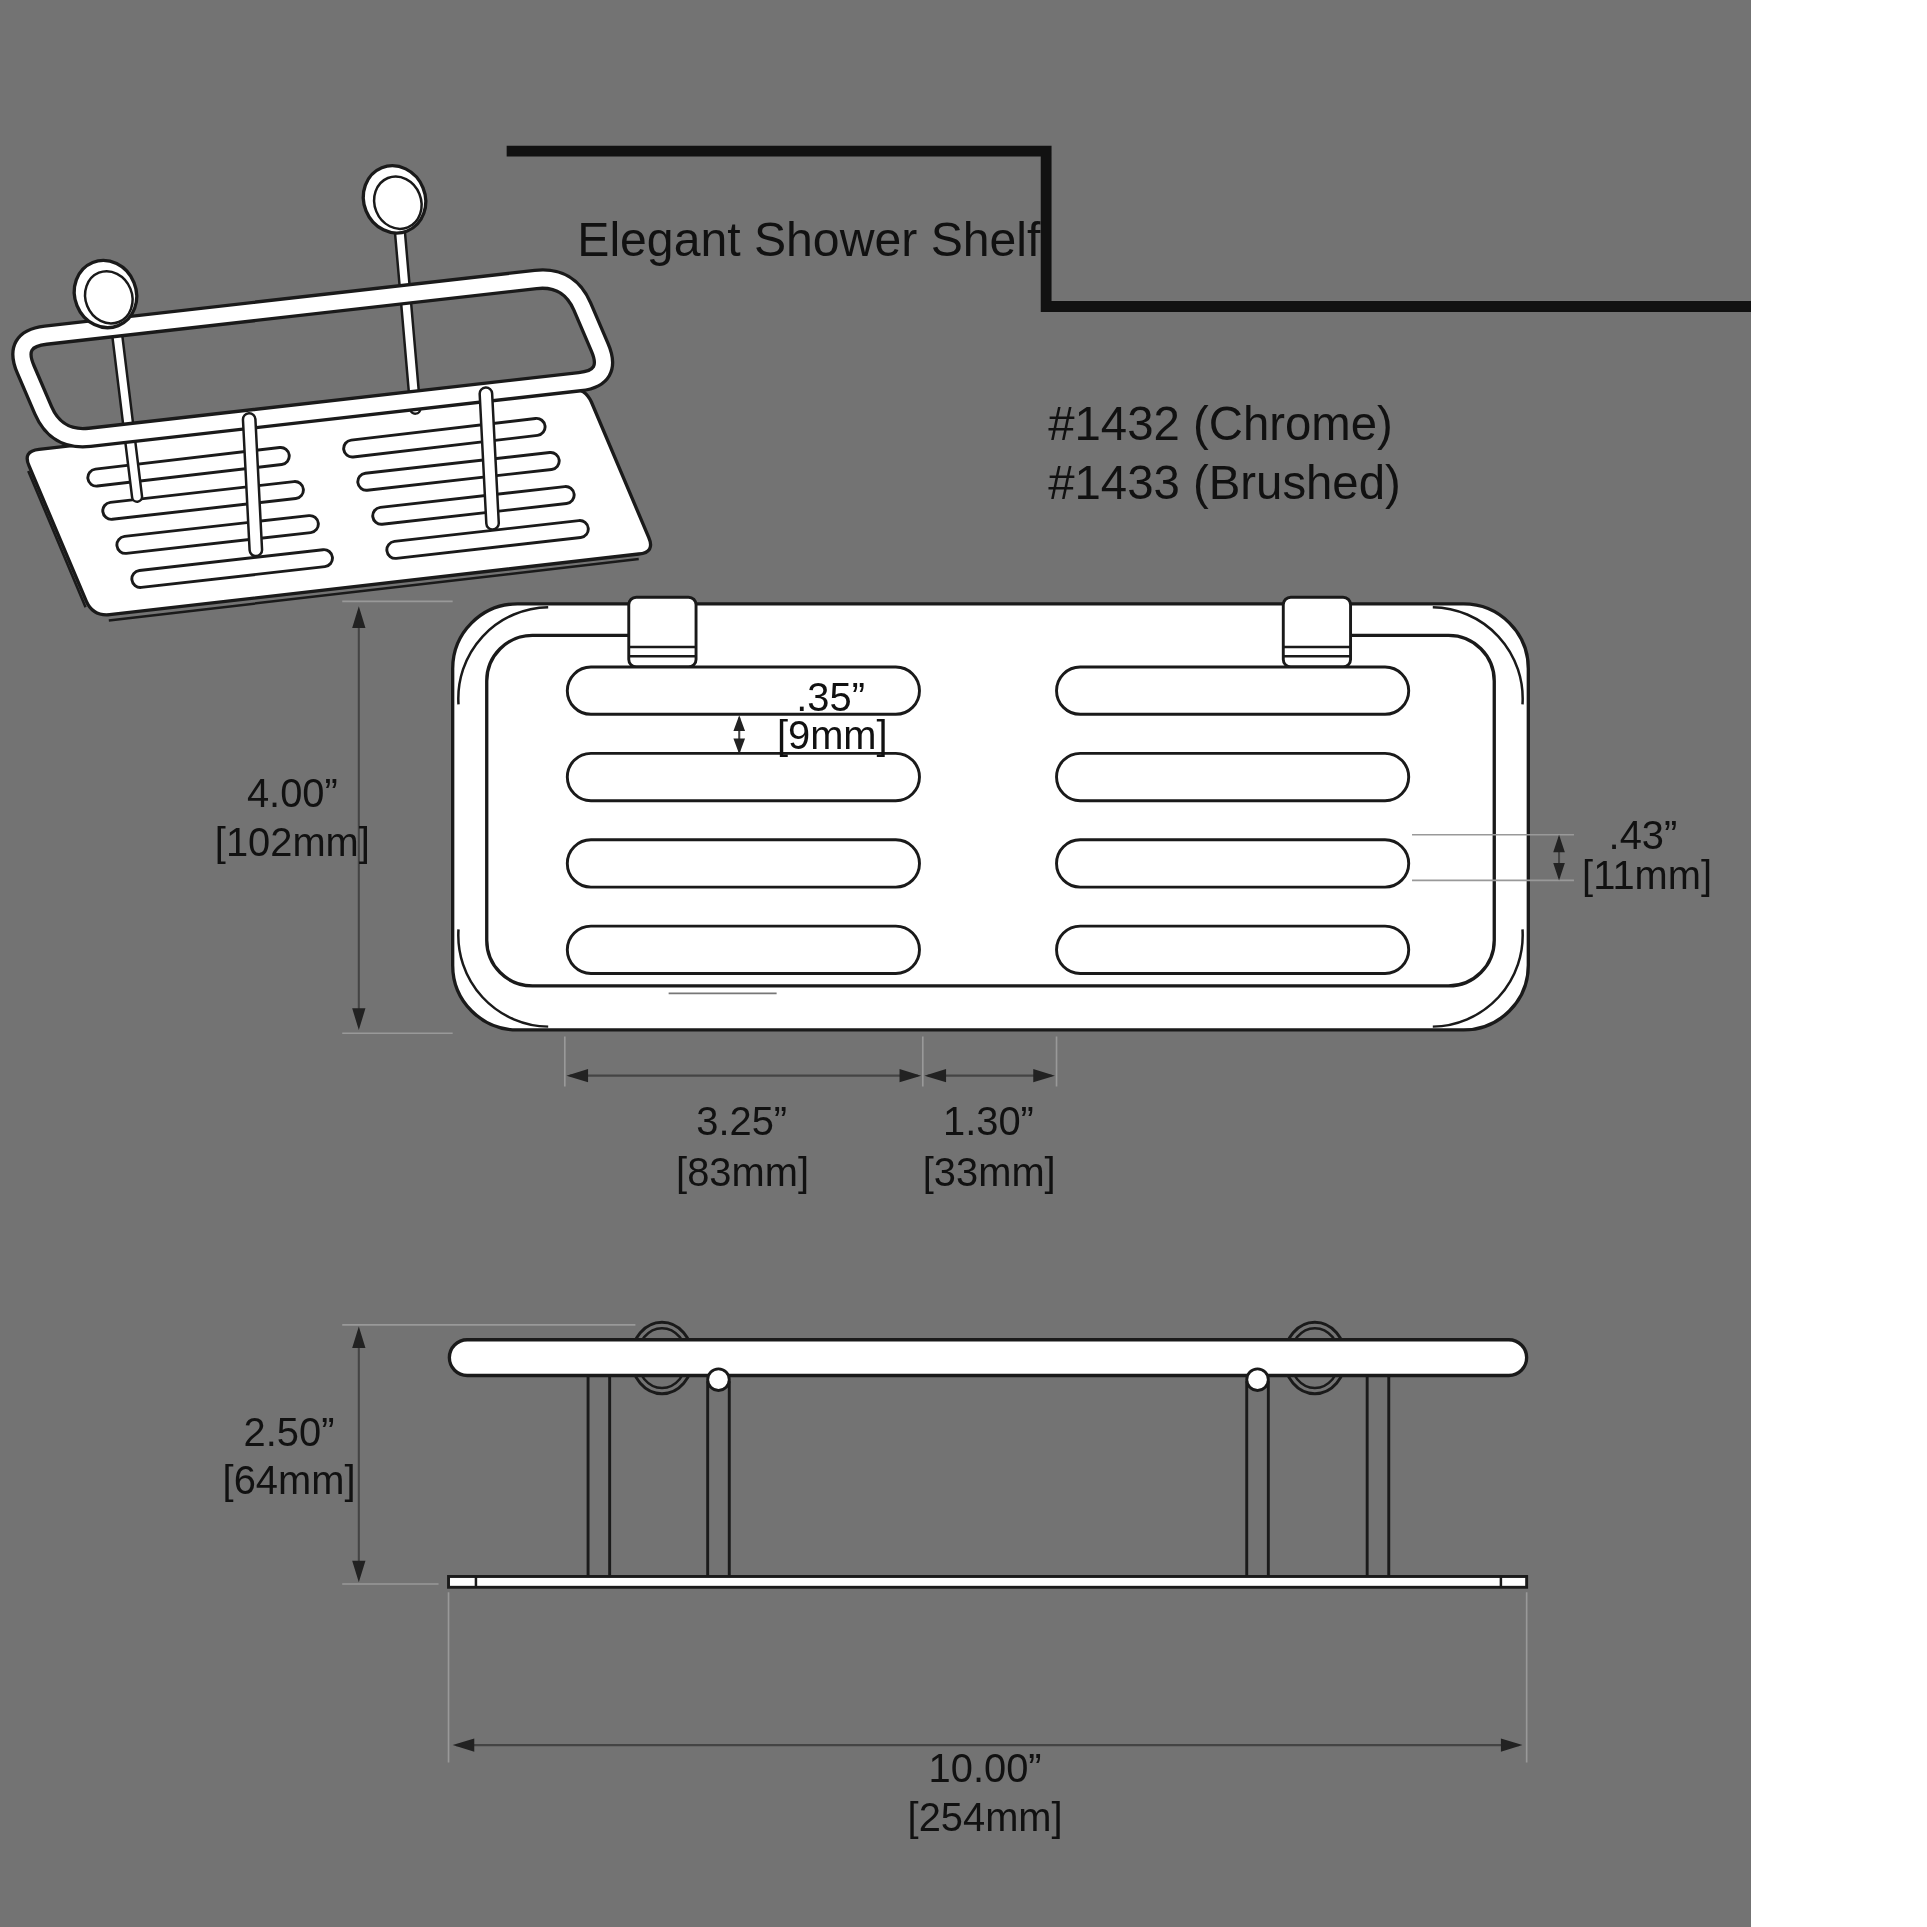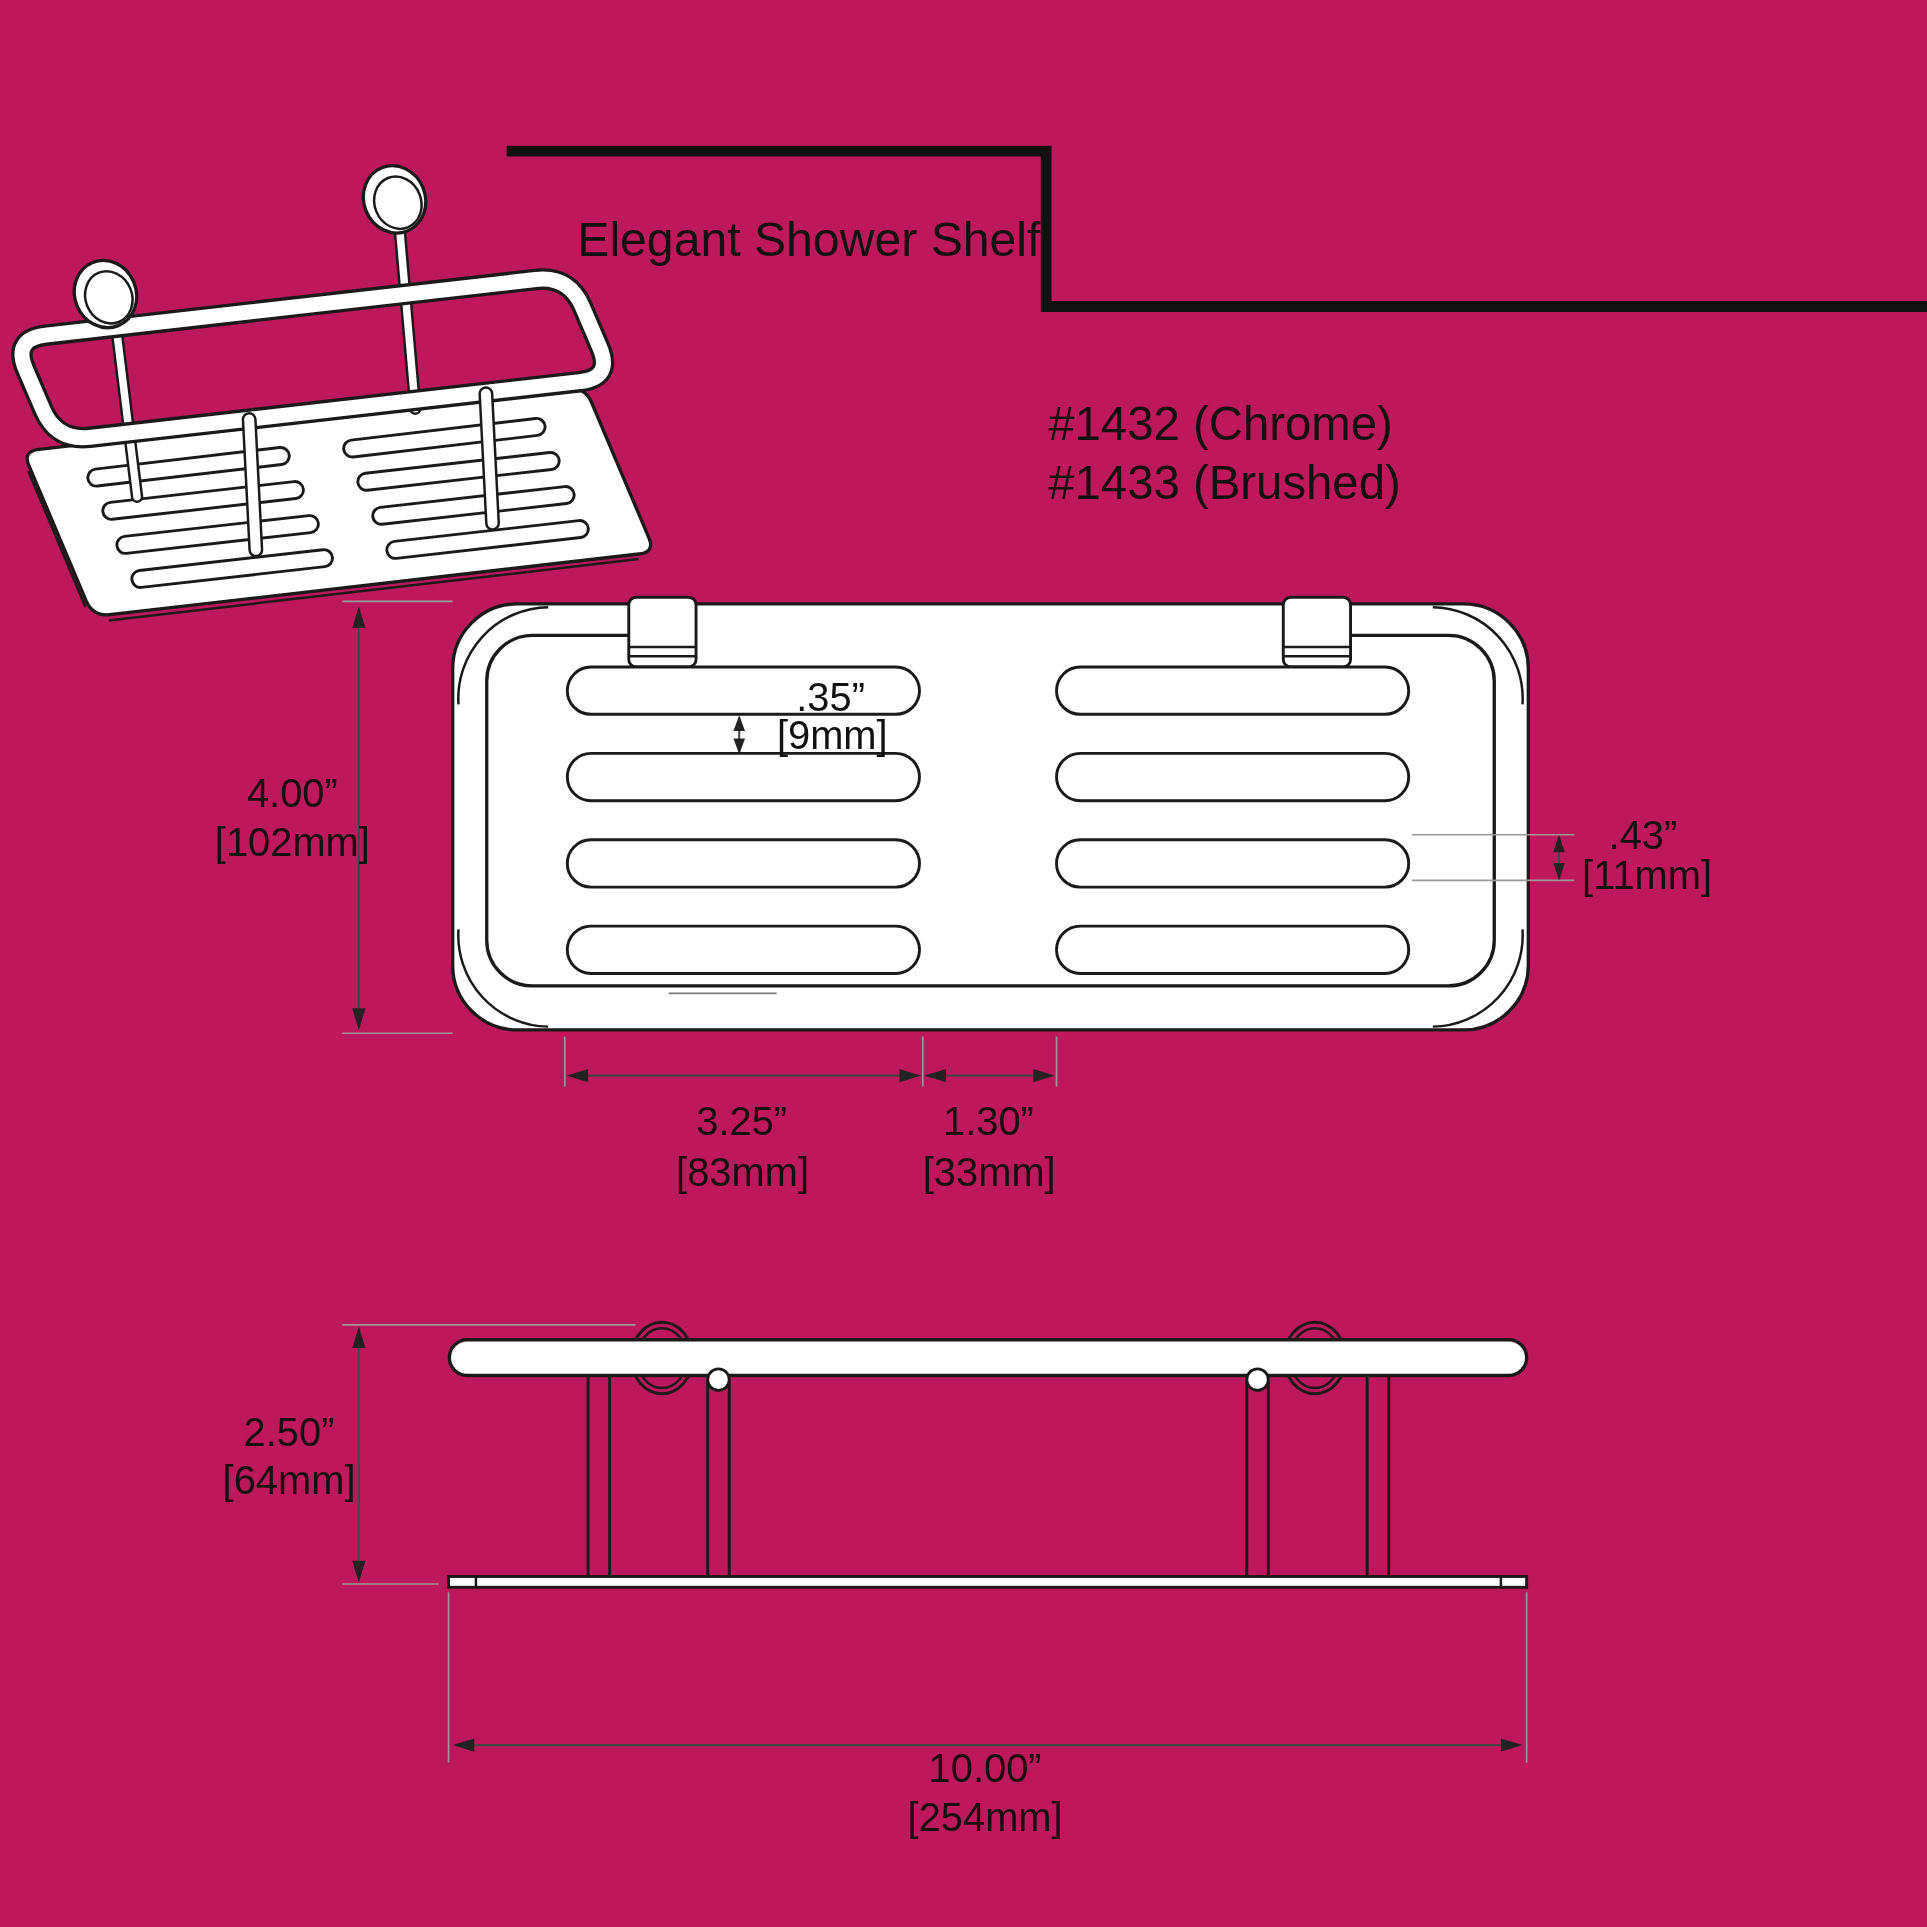--- a/index.html
+++ b/index.html
@@ -1,16 +1,16 @@
 <!DOCTYPE html>
 <html style="font-size:13.3px"><head>
 <meta charset="utf-8">
 <style>
   html,body{margin:0;padding:0;background:#ffffff;}
-  #page{position:relative;width:1927px;height:1927px;background:#be185d;overflow:hidden;}
+  #page{position:relative;width:1751px;height:1927px;background:#737373;overflow:hidden;}
   svg{display:block;}
   text{font-family:"Liberation Sans","DejaVu Sans",sans-serif;fill:#111;}
   .title-text{font-size:58px;}
   .model-text{font-size:57px;}
   .dim-text{font-size:48px;}
   .ink{stroke:#1a1a1a;fill:none;}
   .inkf{stroke:#1a1a1a;fill:#ffffff;}
   .ext{stroke:#999;stroke-width:2;fill:none;}
   .dimln{stroke:#444;stroke-width:2.5;fill:none;}
   .ah{fill:#222;stroke:none;}

